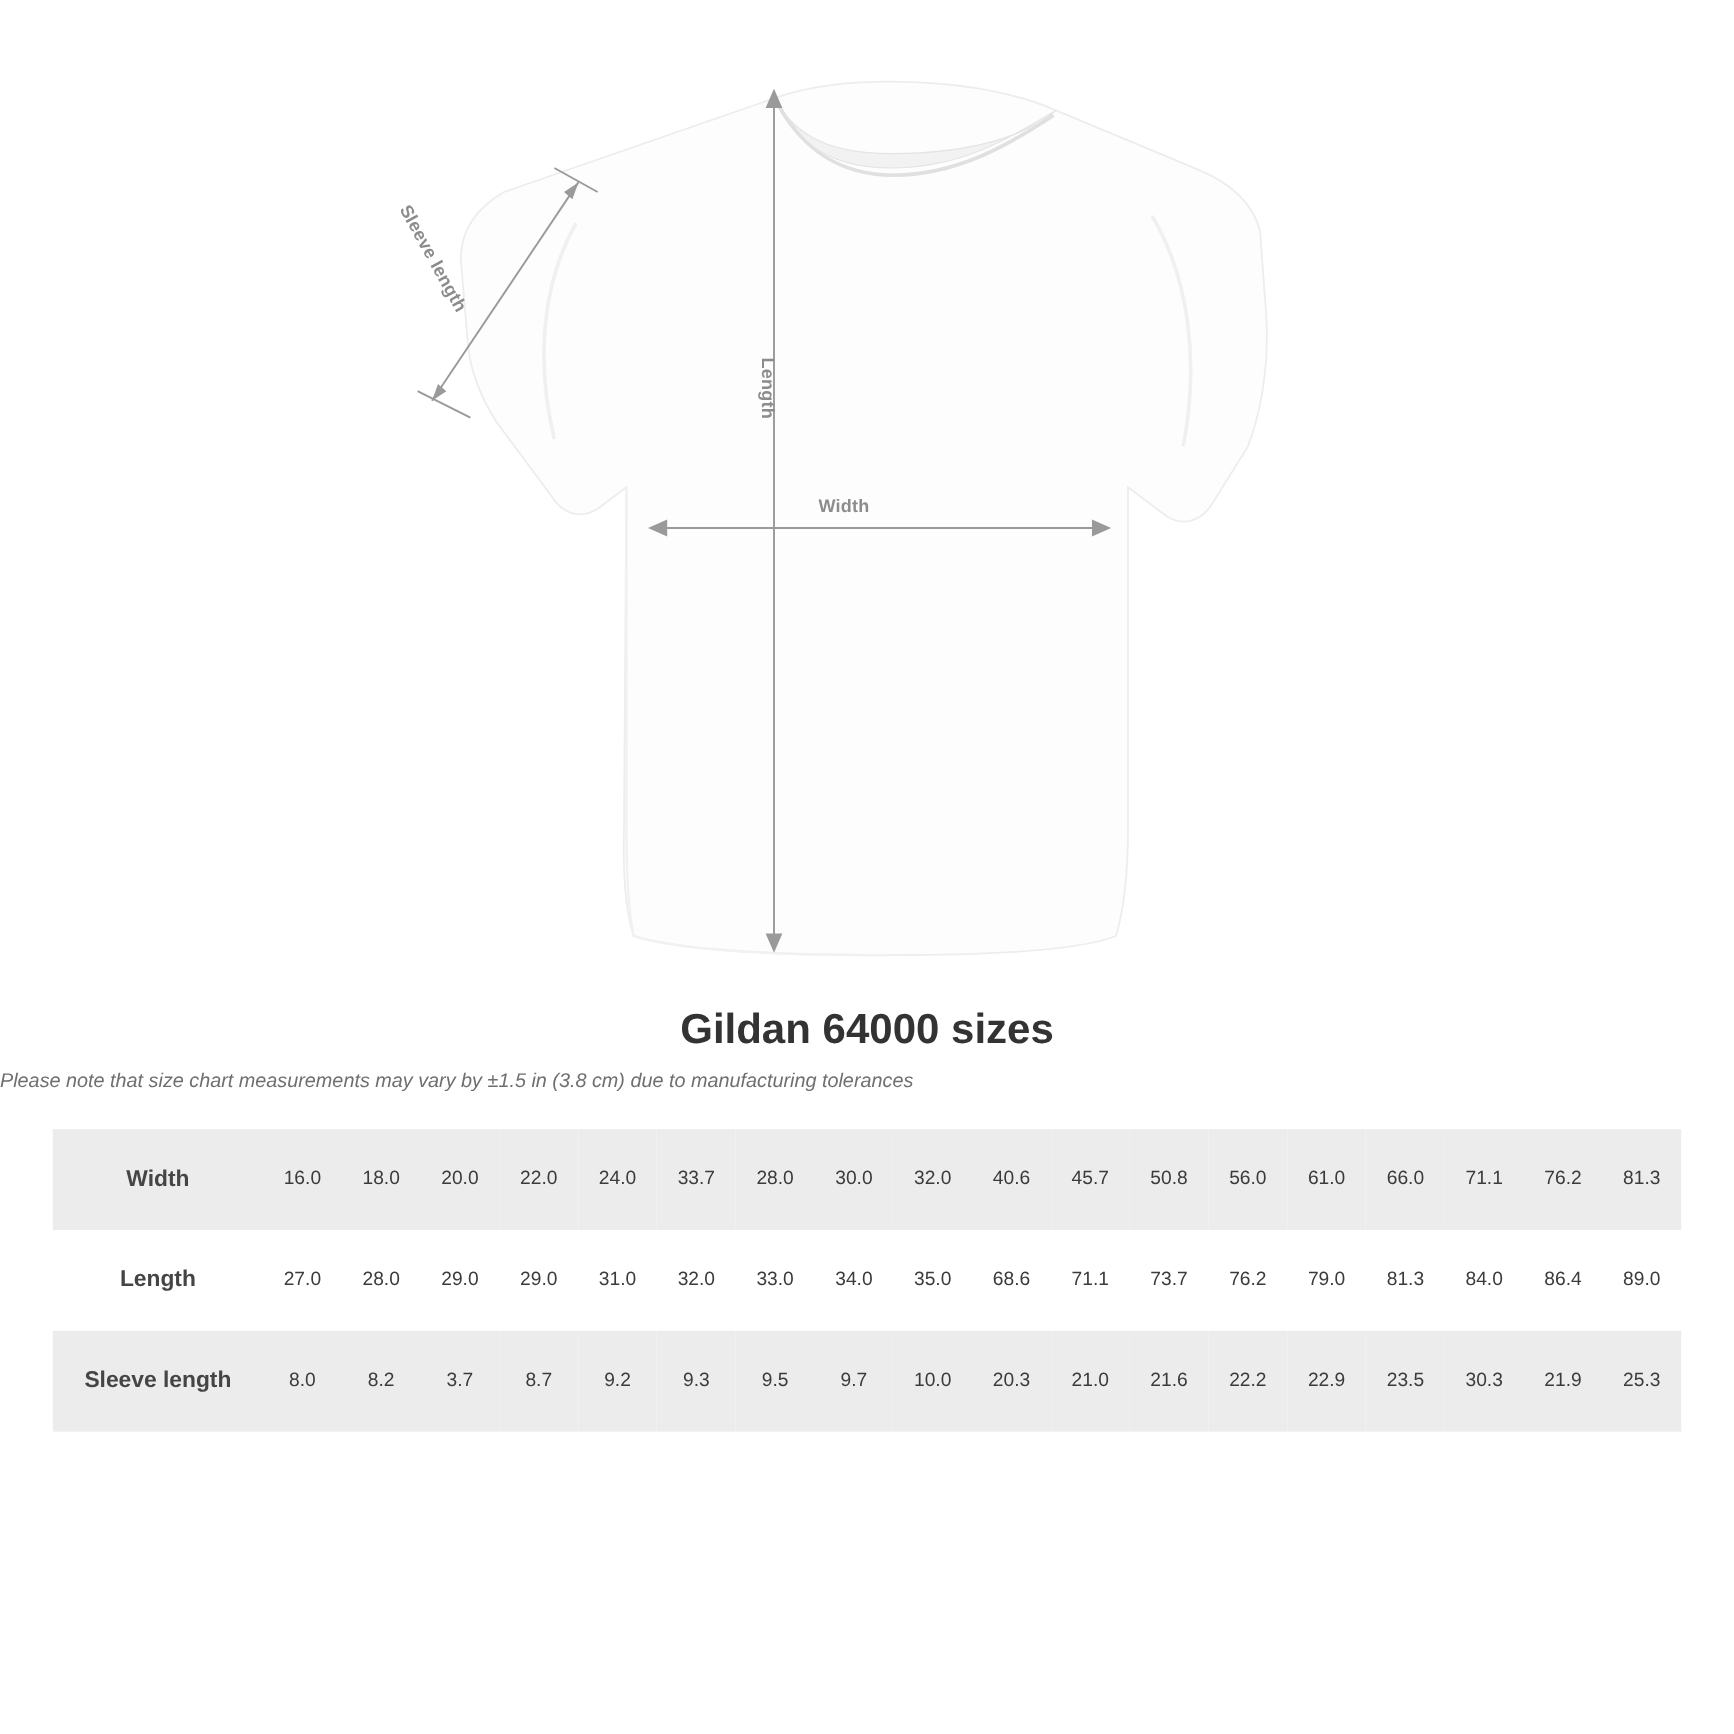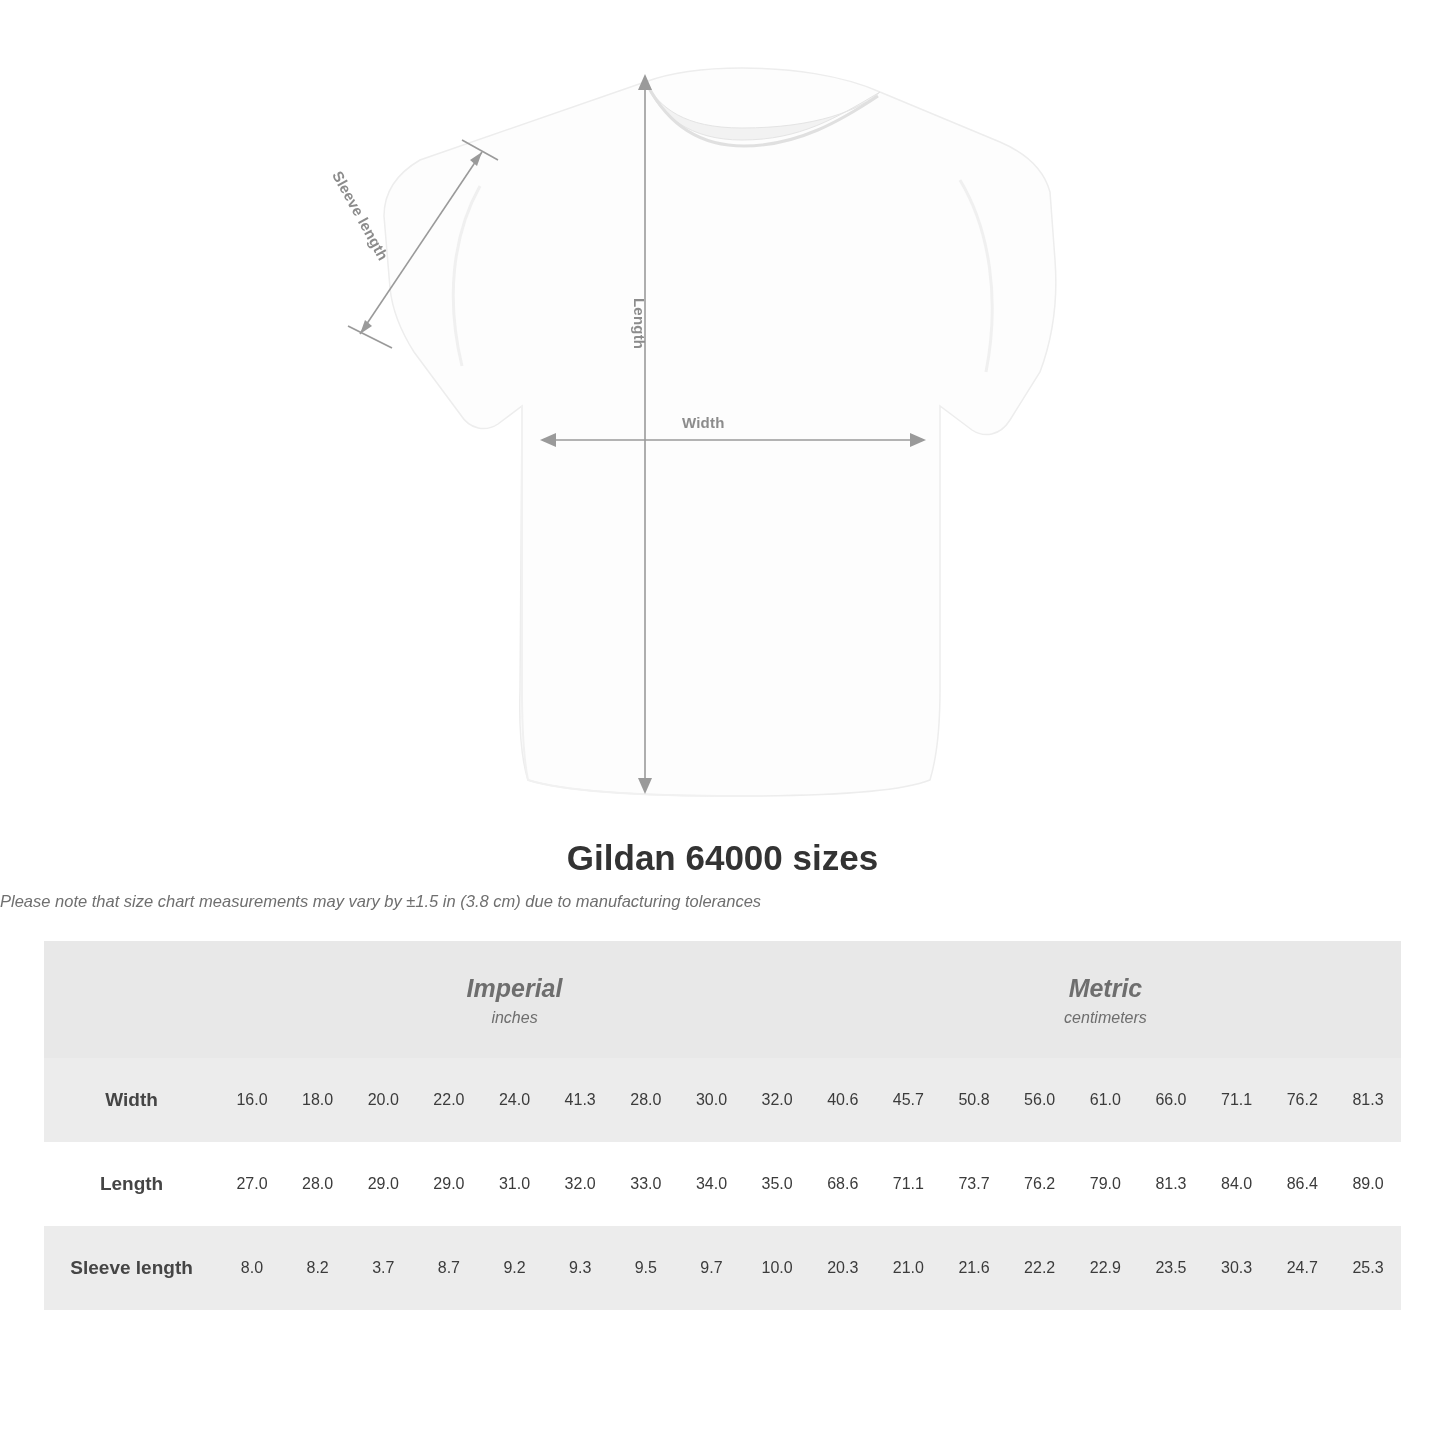--- a/index.html
+++ b/index.html
@@ -218,41 +218,30 @@
         <col class="col-cell">
         <col class="col-cell">
         <col class="col-cell">
       <col class="col-cell">
         <col class="col-cell">
         <col class="col-cell">
         <col class="col-cell">
     </colgroup>
     <tbody>
 
-      <tr>
-        <td class="unit-head"></td>
-        <td class="unit-head" colspan="9">
-          <div class="system">Imperial</div>
-          <div class="unit">inches</div>
-        </td>
-        <td class="unit-head" colspan="9">
-          <div class="system">Metric</div>
-          <div class="unit">centimeters</div>
-        </td>
-      </tr>
 
 
       <tr class="data-row row-grey">
         <td class="rowlabel">Width</td>
         <td>16.0</td>
         <td>18.0</td>
         <td>20.0</td>
         <td>22.0</td>
         <td>24.0</td>
-        <td>41.3</td>
+        <td>33.7</td>
         <td>28.0</td>
         <td>30.0</td>
         <td>32.0</td>
         <td>40.6</td>
         <td>45.7</td>
         <td>50.8</td>
         <td>56.0</td>
         <td>61.0</td>
         <td>66.0</td>
         <td>71.1</td>
@@ -293,18 +282,18 @@
         <td>9.5</td>
         <td>9.7</td>
         <td>10.0</td>
         <td>20.3</td>
         <td>21.0</td>
         <td>21.6</td>
         <td>22.2</td>
         <td>22.9</td>
         <td>23.5</td>
         <td>30.3</td>
-        <td>24.7</td>
+        <td>21.9</td>
         <td>25.3</td>
       </tr>
     </tbody>
   </table>
 </div>
 
 </body></html>

